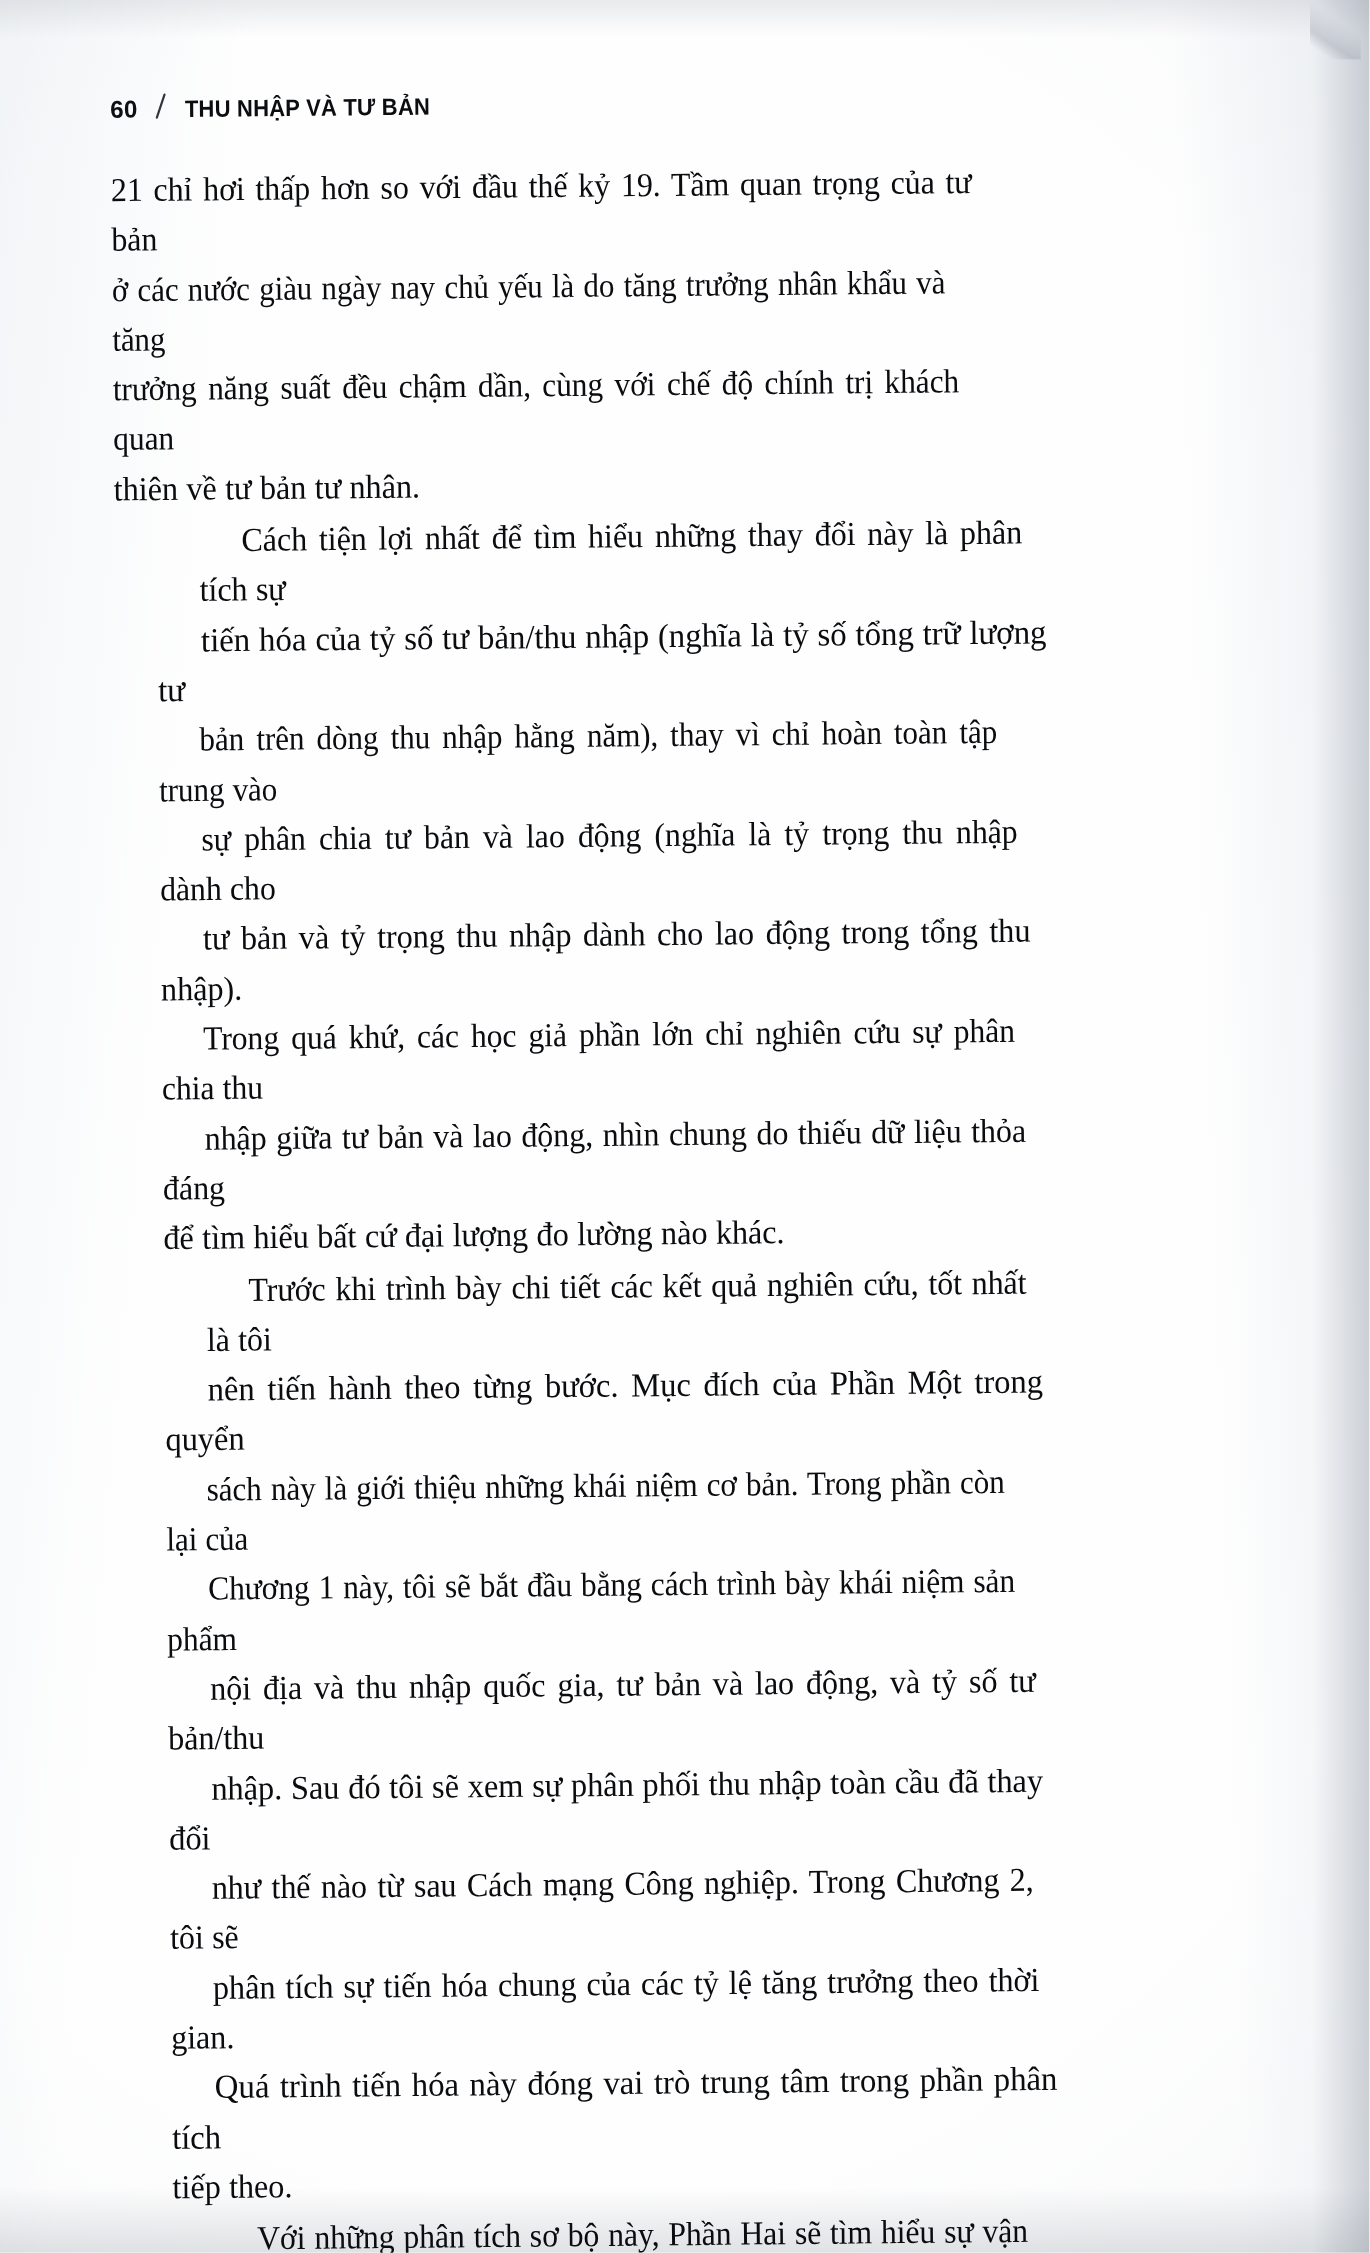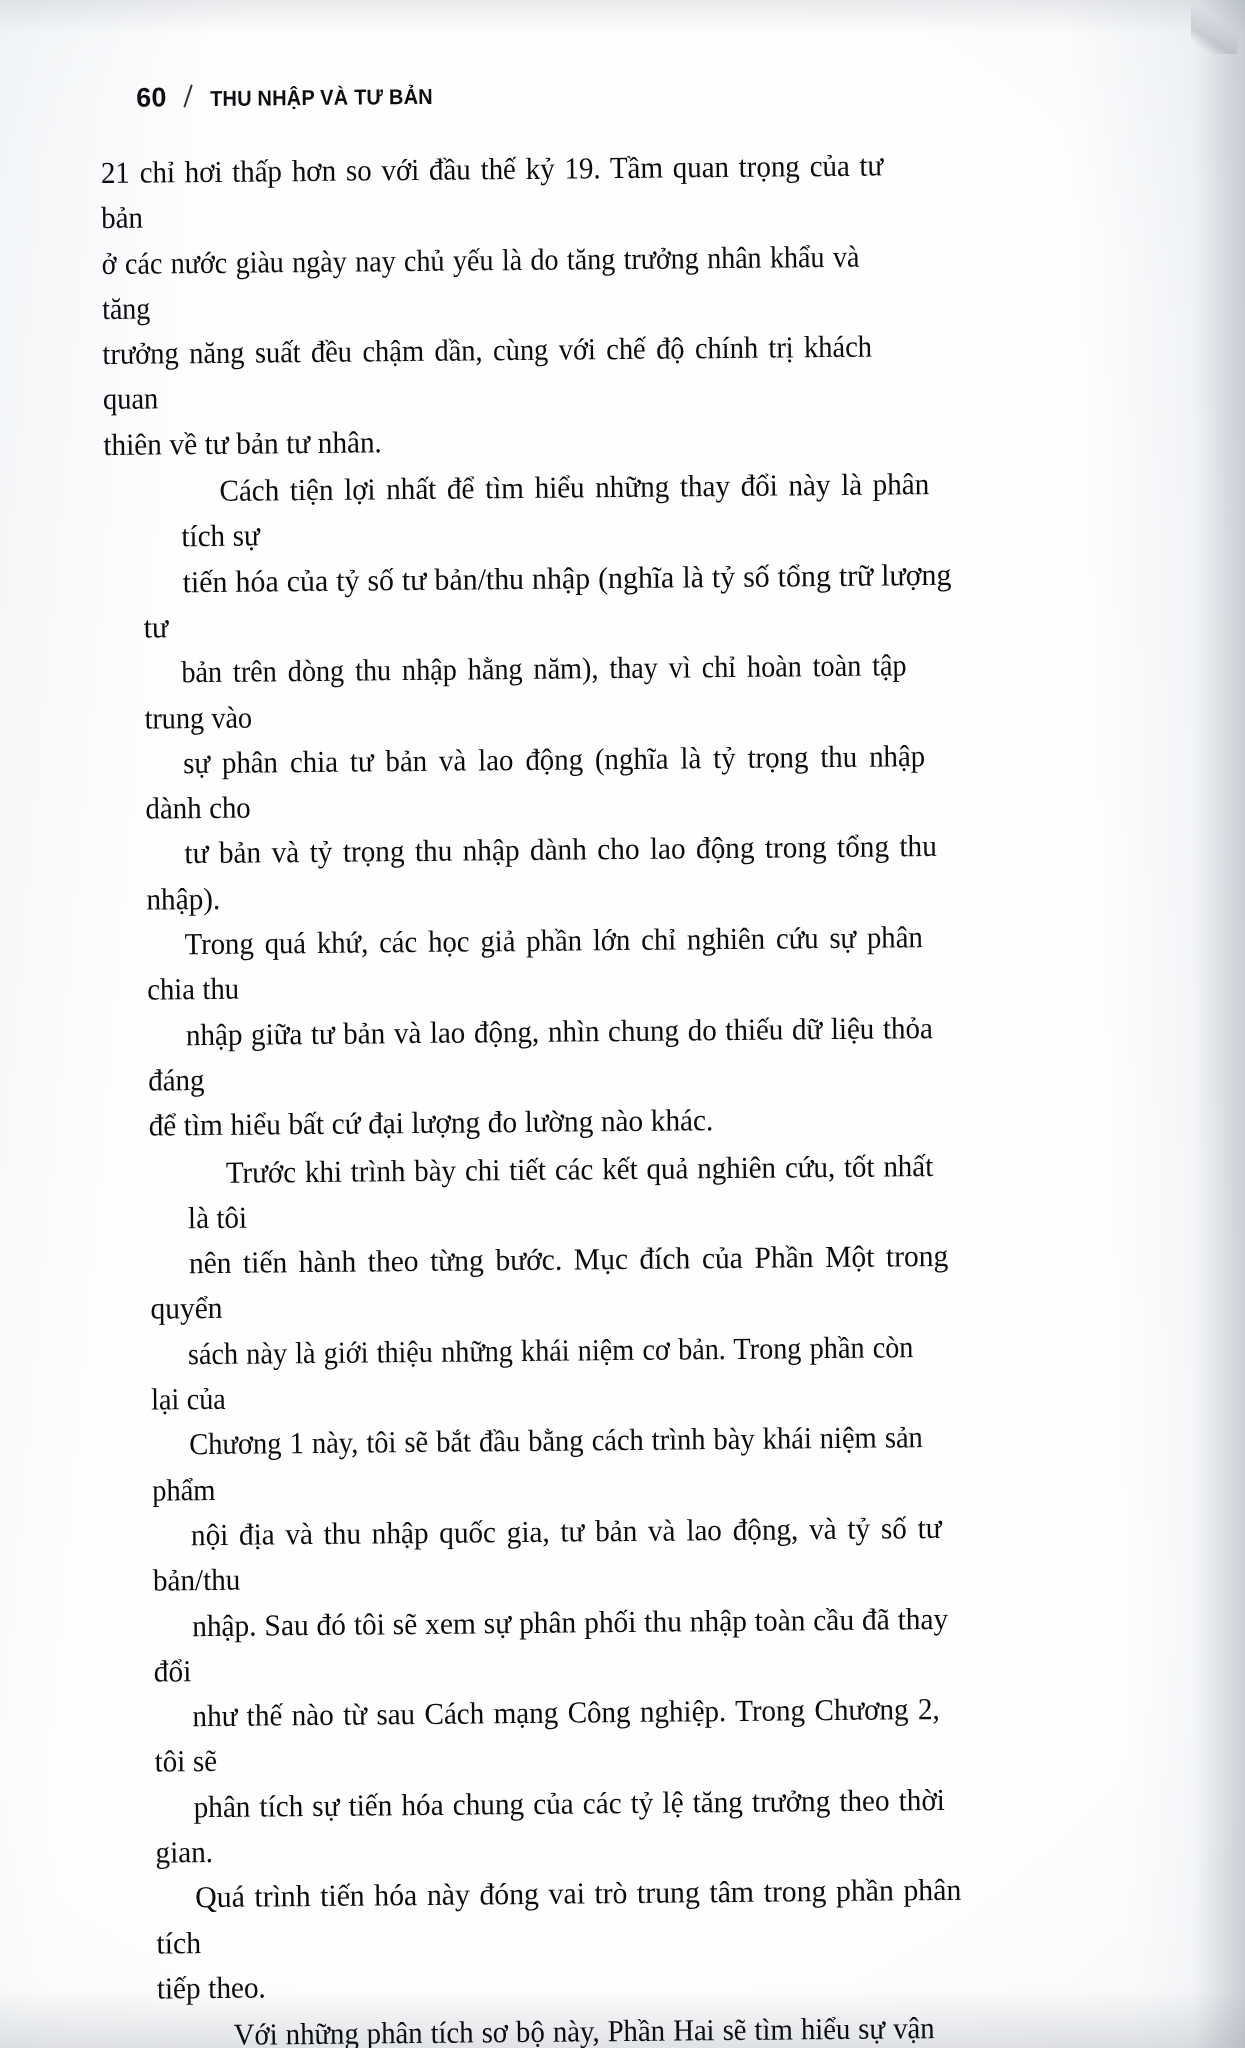--- a/index.html
+++ b/index.html
@@ -79,23 +79,22 @@
     left: 108px;
     top: 78px;
     display: flex;
     align-items: baseline;
     gap: 13px;
     color: #0d0f12;
   }
   .folio {
     font-family: "Liberation Sans", "DejaVu Sans", sans-serif;
     font-weight: 700;
-    font-size: 27px;
+    font-size: 22px;
     letter-spacing: 0.3px;
-    margin-left: 36px;
   }
   .head-slash {
     display: inline-block;
     width: 17px;
     height: 24px;
     position: relative;
     top: 2px;
   }
   .head-slash::before {
     content: "";

